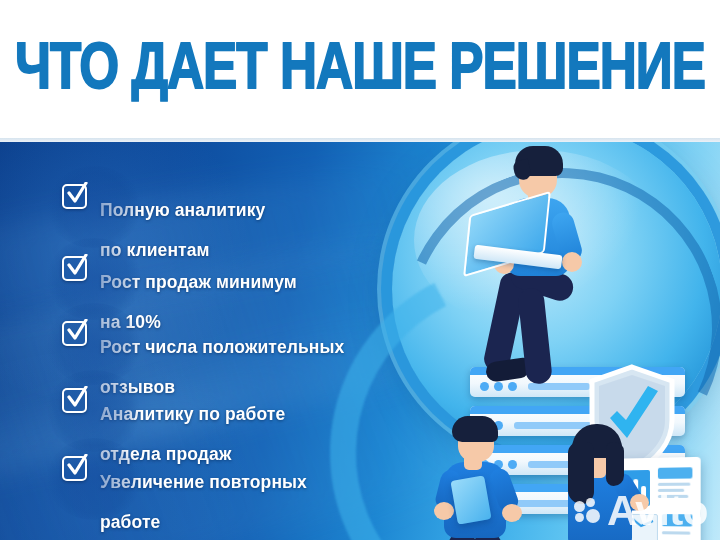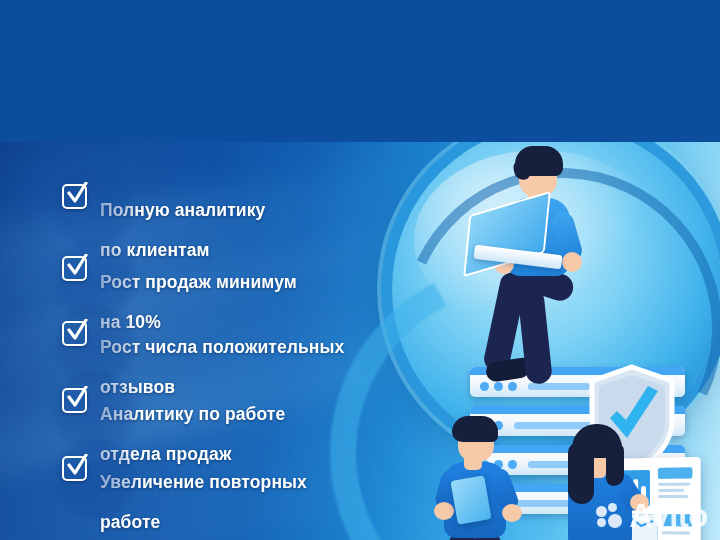--- a/index.html
+++ b/index.html
@@ -151,29 +151,32 @@
 
   
   .avito{position:absolute;right:12px;bottom:8px;display:flex;align-items:center;gap:5px;opacity:.93;}
   .avito-dots{position:relative;width:28px;height:26px;flex:0 0 auto;}
   .avito-dots i{position:absolute;display:block;border-radius:50%;background:rgba(255,255,255,.9);}
   .avito-dots i:nth-child(1){left:0;top:3px;width:11px;height:11px;}
   .avito-dots i:nth-child(2){left:12px;top:0;width:9px;height:9px;}
   .avito-dots i:nth-child(3){left:1px;top:15px;width:9px;height:9px;}
   .avito-dots i:nth-child(4){left:12px;top:11px;width:14px;height:14px;}
   .avito-word{
-    font-size:33px;font-weight:700;color:rgba(255,255,255,.92);
+    font-size:42px;font-weight:700;color:rgba(255,255,255,.92);
     letter-spacing:-.5px;line-height:1;text-align:right;
   }
 </style>
 </head>
 <body>
 
 <div id="poster">
 
+  <div class="header">
+    <div class="header-title" style="font-size: 51px; transform: translate(-50%, -52%) scale(1.0073, 1.12);">ЧТО ДАЕТ НАШЕ РЕШЕНИЕ</div>
+  </div>
 
   <div class="body">
 
     <div class="glowblob g1"></div>
     <div class="glowblob g2"></div>
     <div class="streak s1"></div>
     <div class="streak s2"></div>
     <div class="streak s3"></div>
 
     <div class="lens"></div>

